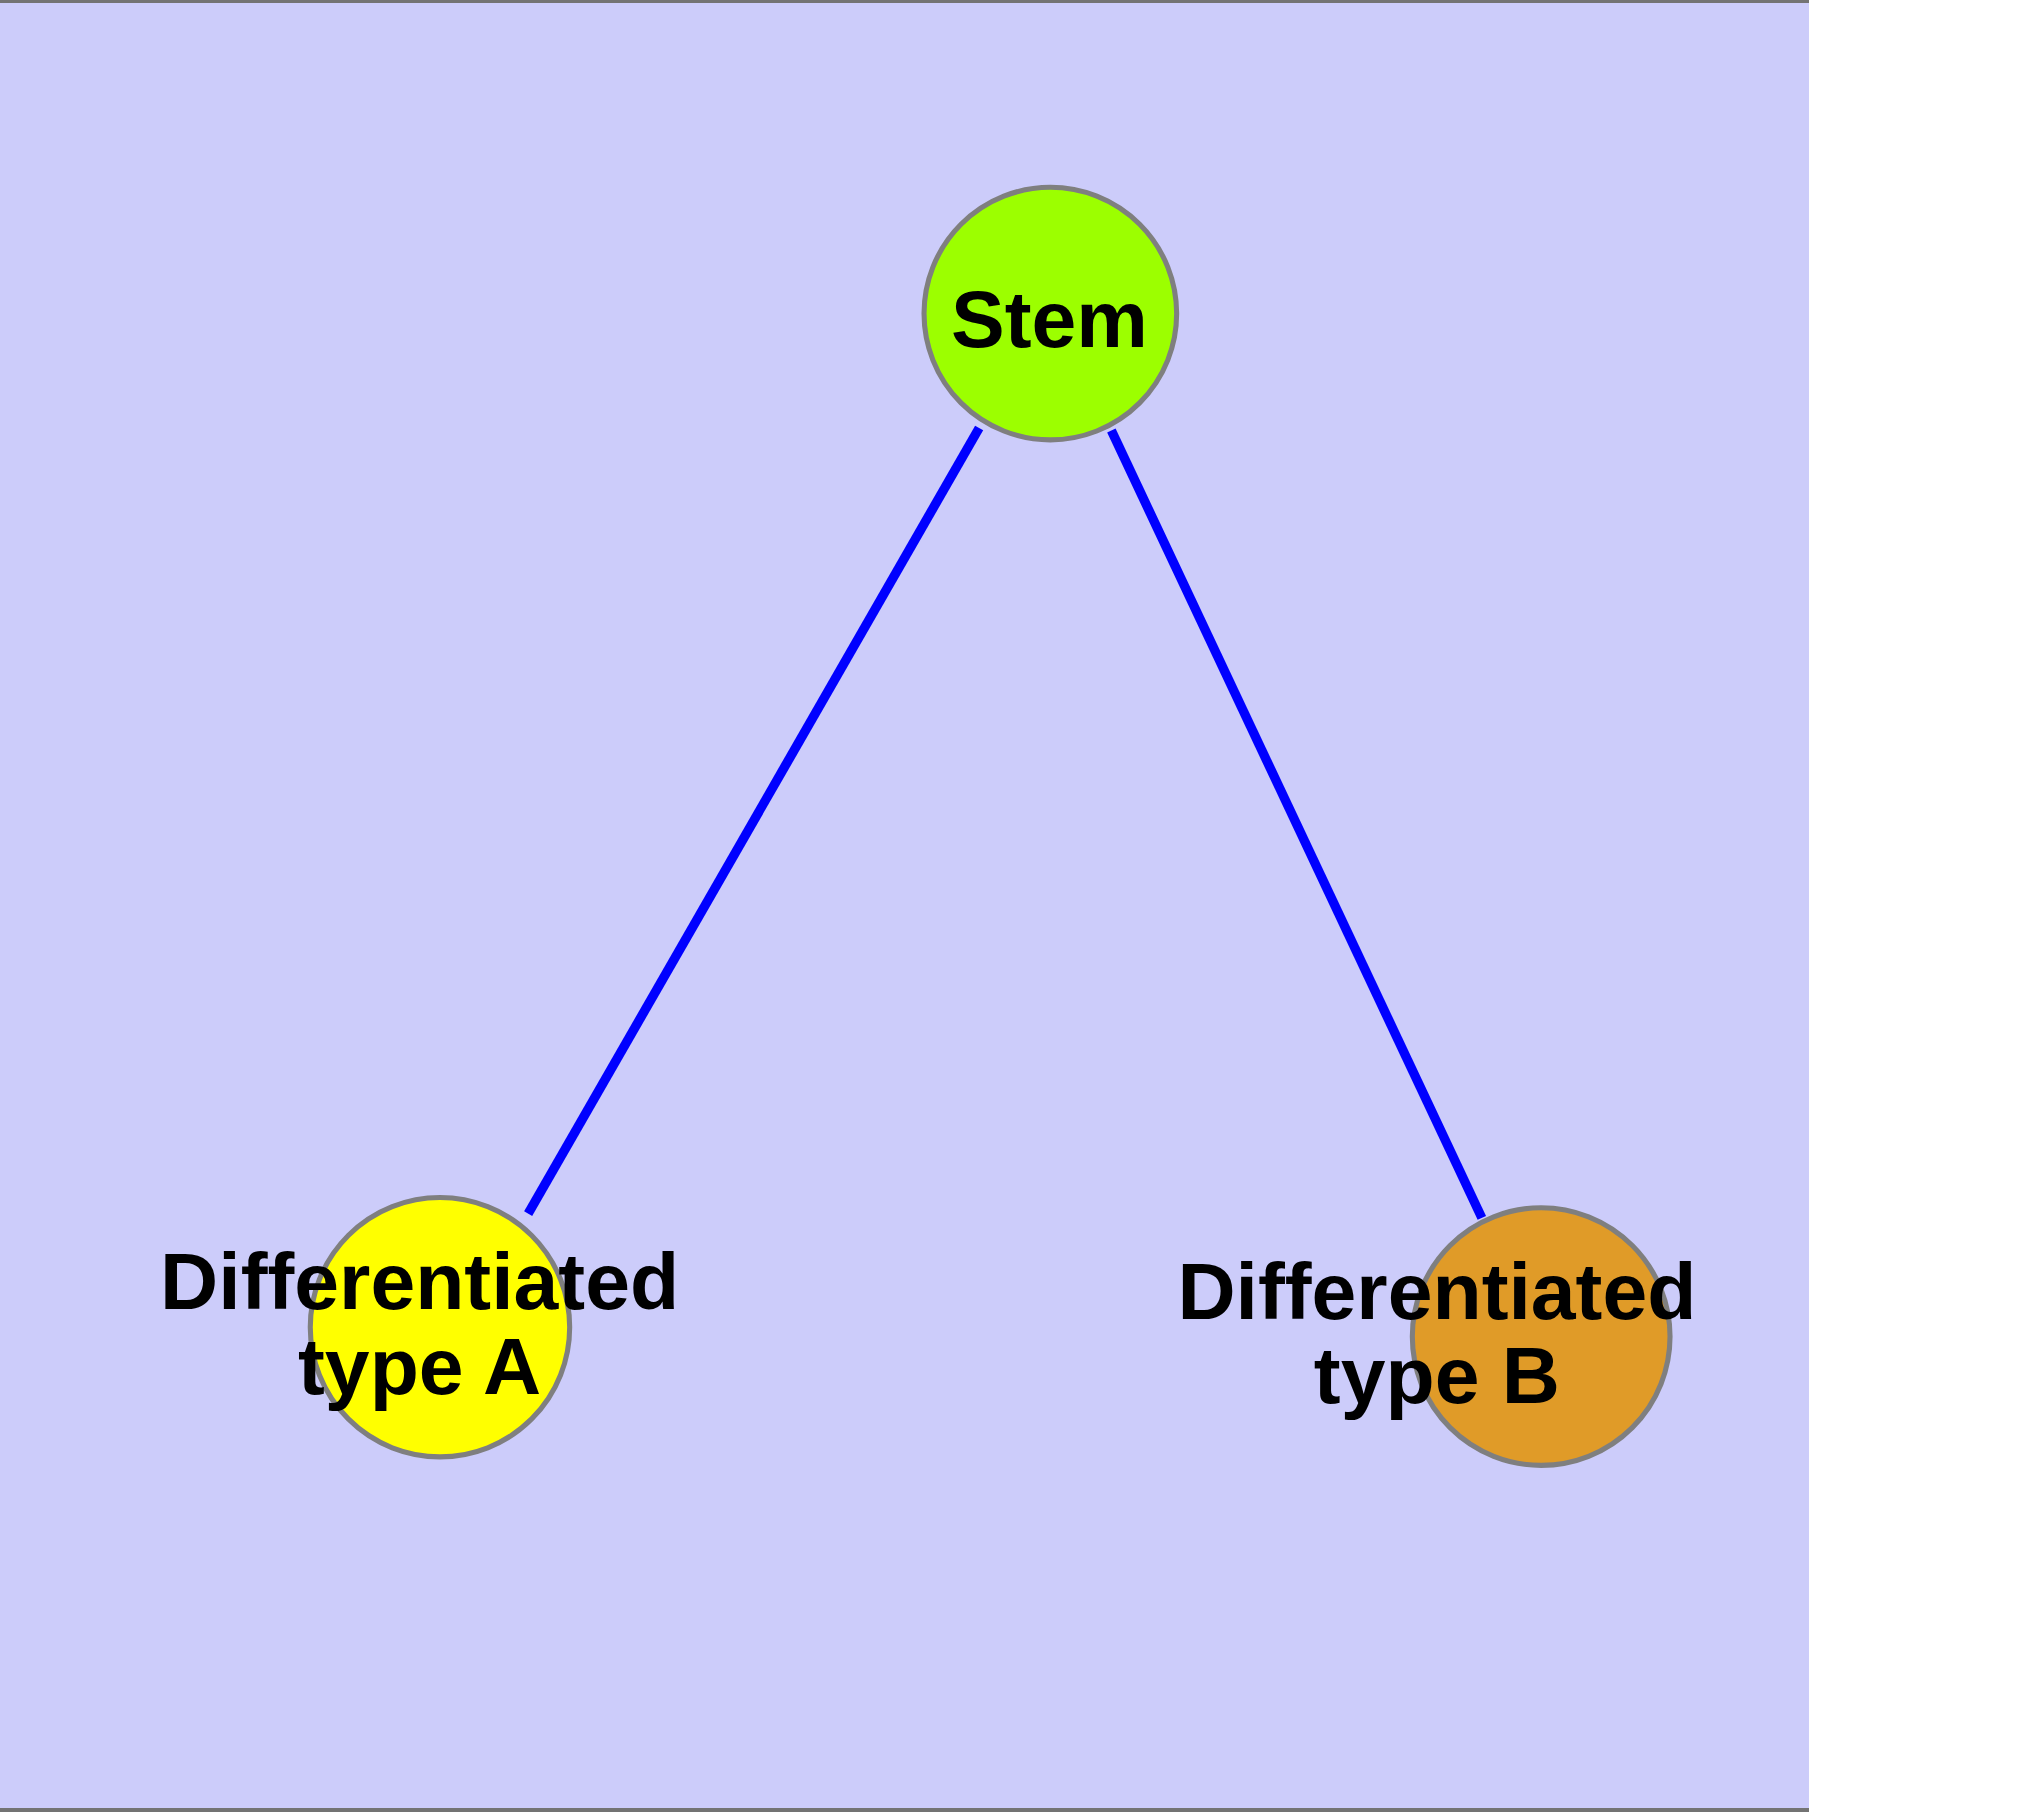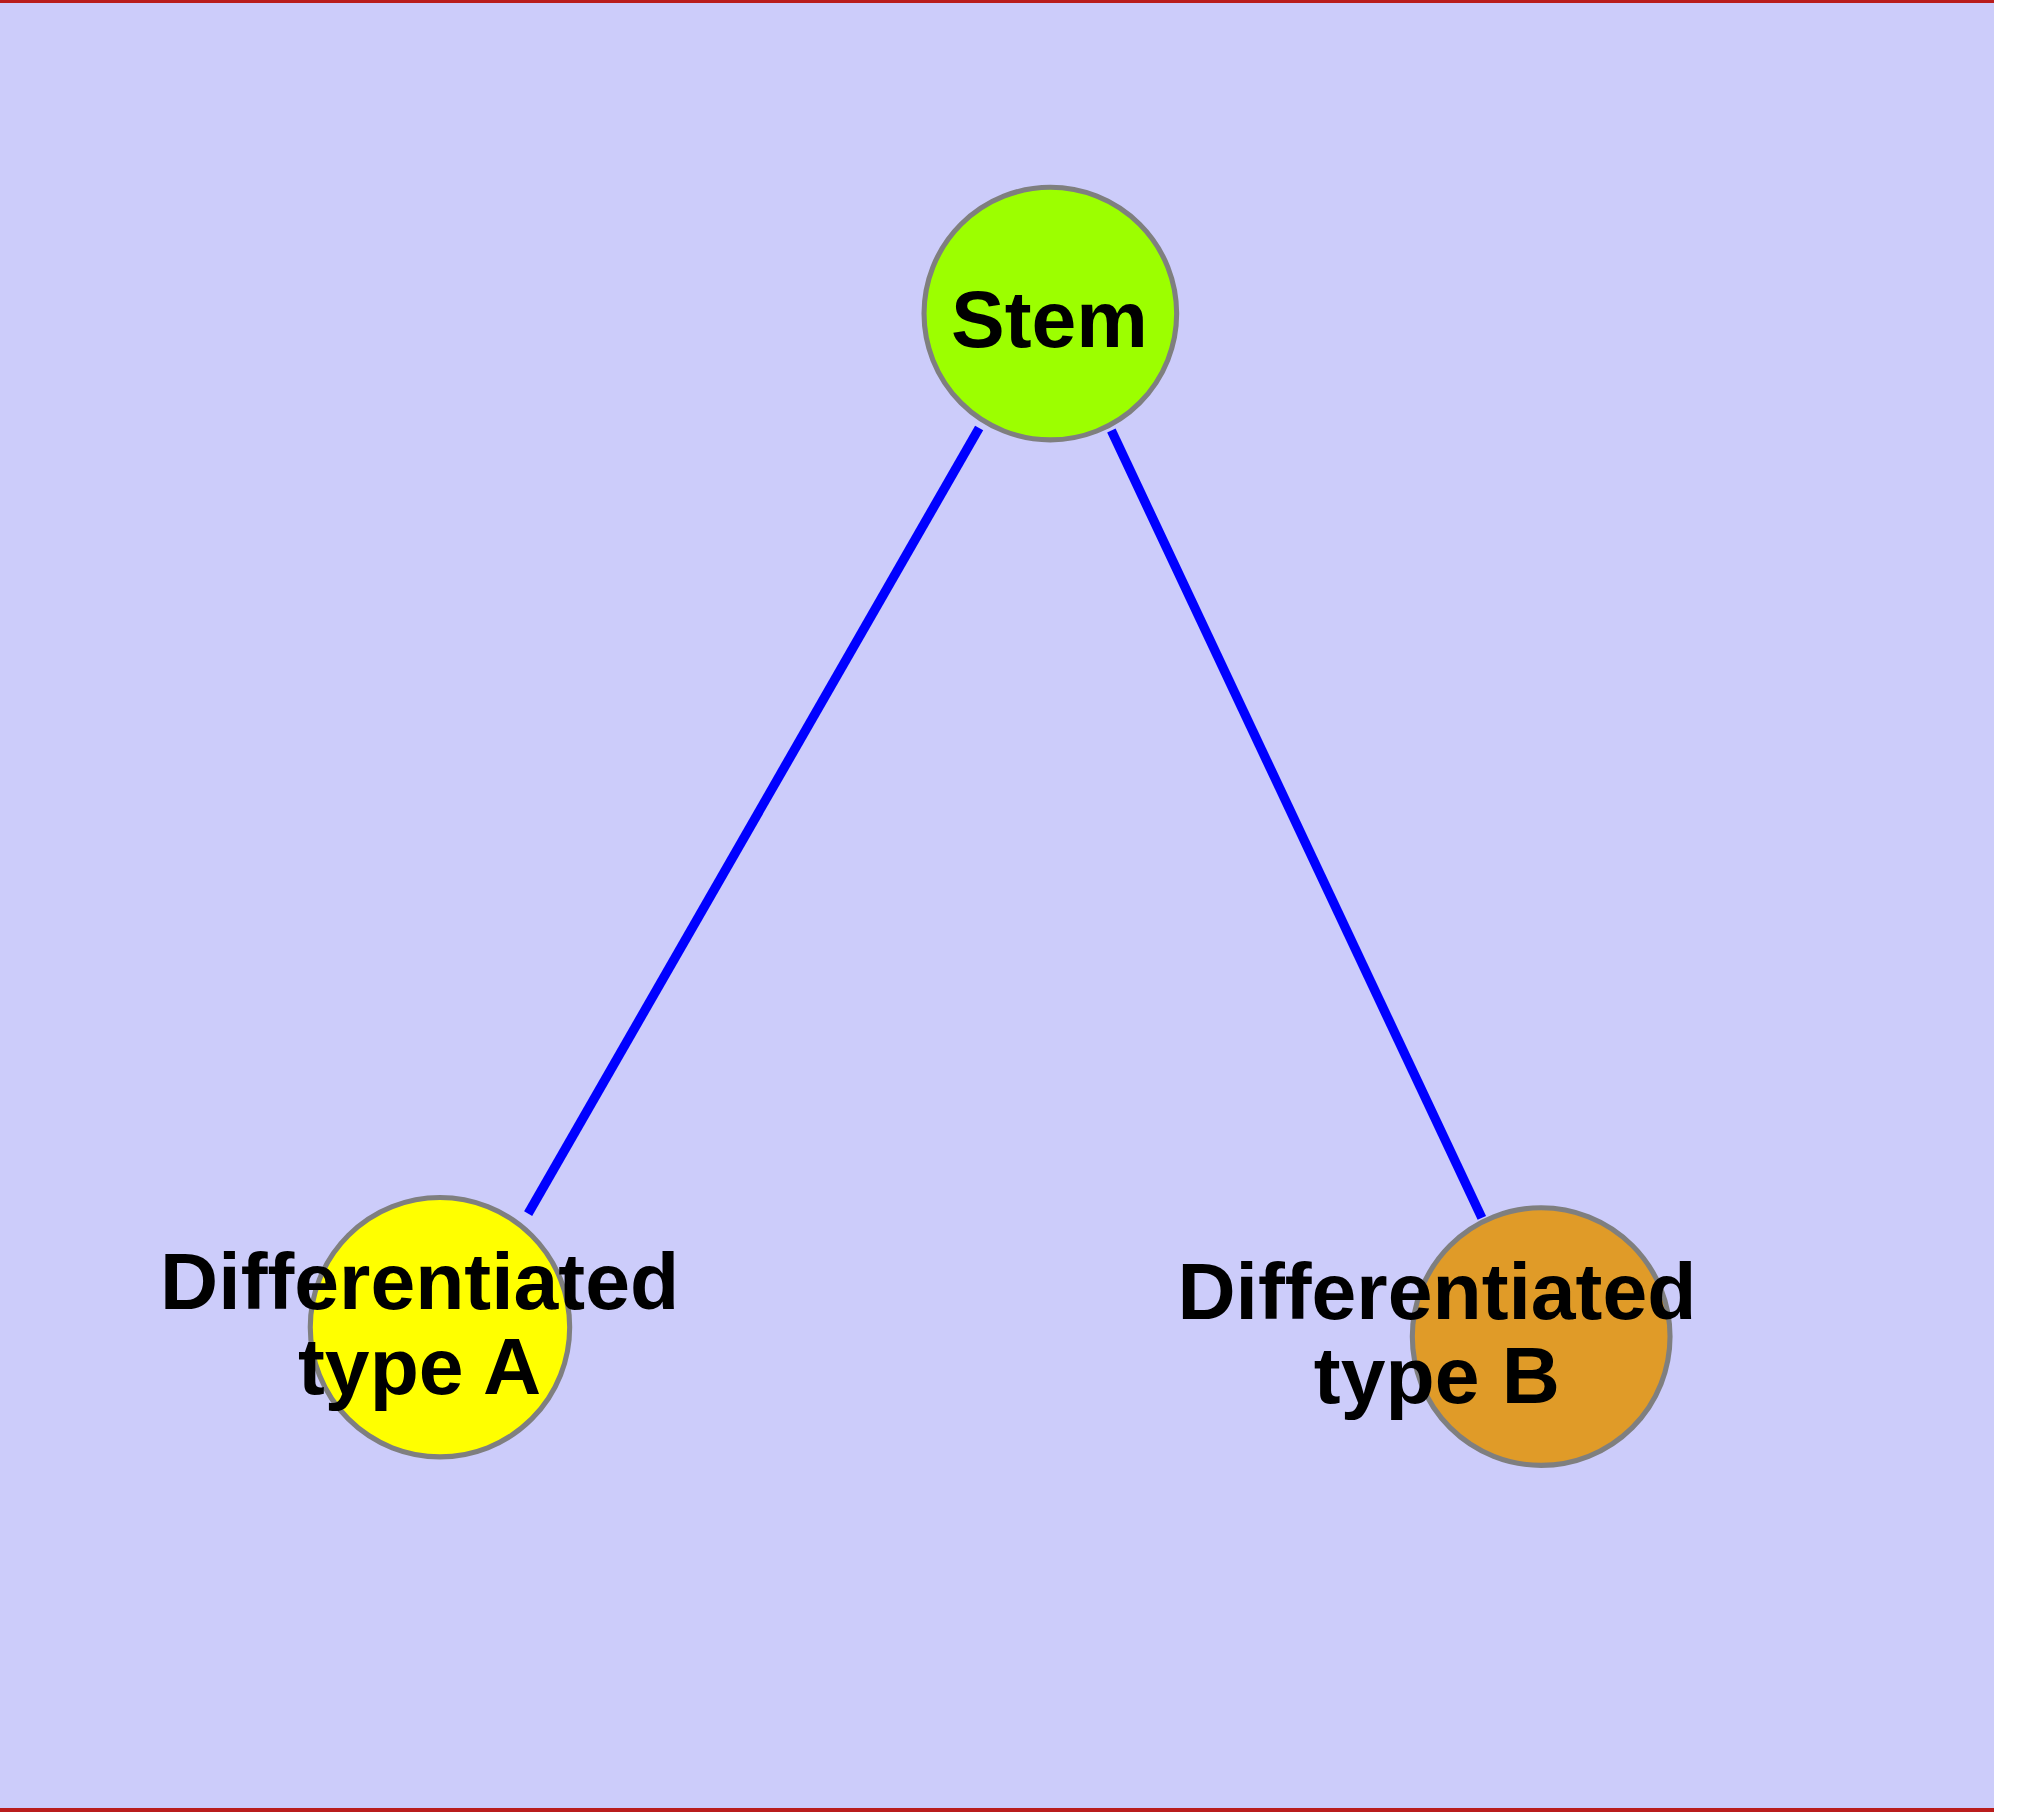--- a/index.html
+++ b/index.html
@@ -3,23 +3,23 @@
 <meta charset="utf-8">
 <title>Cell differentiation graph</title>
 <style>
   html, body {
     margin: 0;
     padding: 0;
     background: #ffffff;
   }
   #canvas {
     position: relative;
-    width: 1994px;
+    width: 1809px;
     height: 1812px;
-    background: #b91c1c;
+    background: #737373;
     overflow: hidden;
     font-family: "Liberation Sans", "DejaVu Sans", sans-serif;
   }
   #plot-area {
     position: absolute;
     left: 0px;
     top: 3.4px;
     width: 2015px;
     height: 1805px;
     background: #ccccfa;

